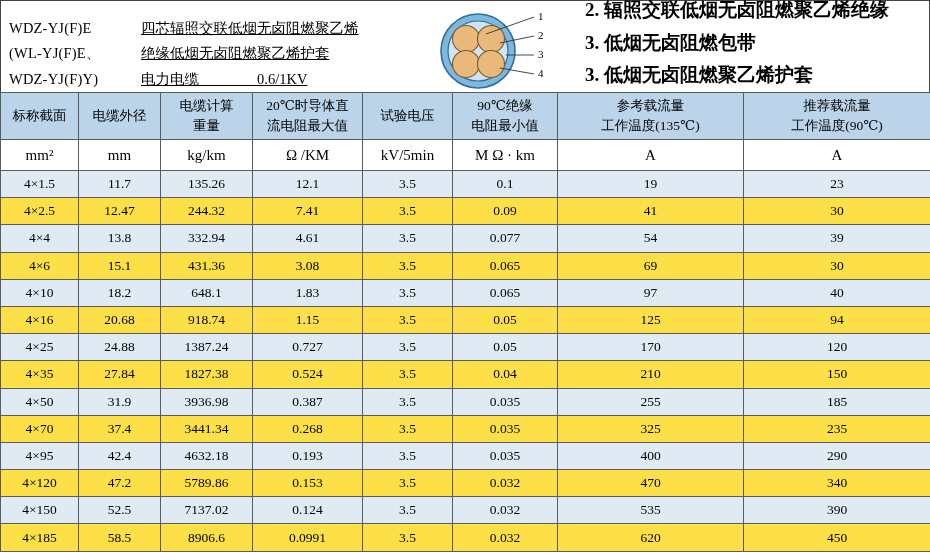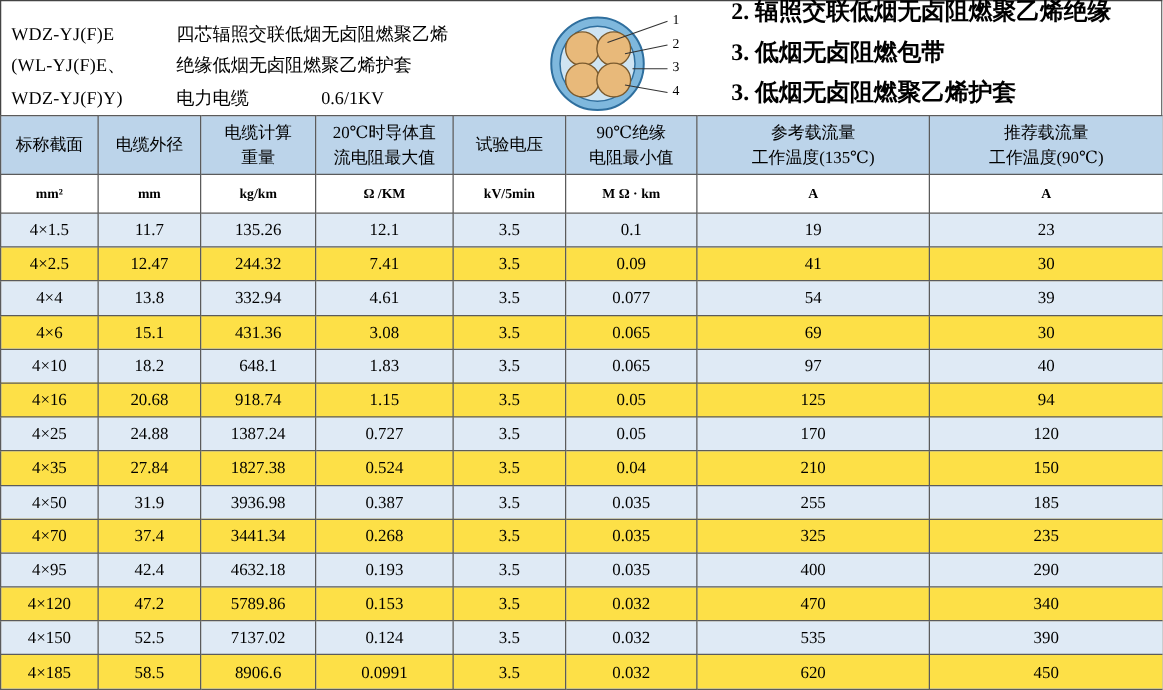--- a/index.html
+++ b/index.html
@@ -39,20 +39,21 @@
   .hl-row {
     display: flex;
   }
   .hl-code {
     width: 132px;
     white-space: nowrap;
     letter-spacing: 0.2px;
   }
   .hl-desc {
     white-space: nowrap;
+    text-decoration: underline;
   }
 
   .header-mid {
     width: 150px;
     padding-top: 7px;
     display: flex;
     justify-content: center;
     align-items: flex-start;
     box-sizing: border-box;
   }
@@ -90,22 +91,21 @@
     background: #bcd4ea;
     font-weight: normal;
     height: 46px;
     line-height: 1.45;
     font-size: 13.5px;
   }
   thead th .two-line span { display: block; }
   tr.units td {
     background: #ffffff;
     height: 30px;
-    font-size: 11px;
-    font-weight: bold;
+    font-size: 15px;
   }
   tbody td {
     height: 26.2px;
     font-size: 13.5px;
   }
   tbody tr.alt td {
     background: #dfeaf5;
   }
   tbody tr.plain td {
     background: #fde047;

